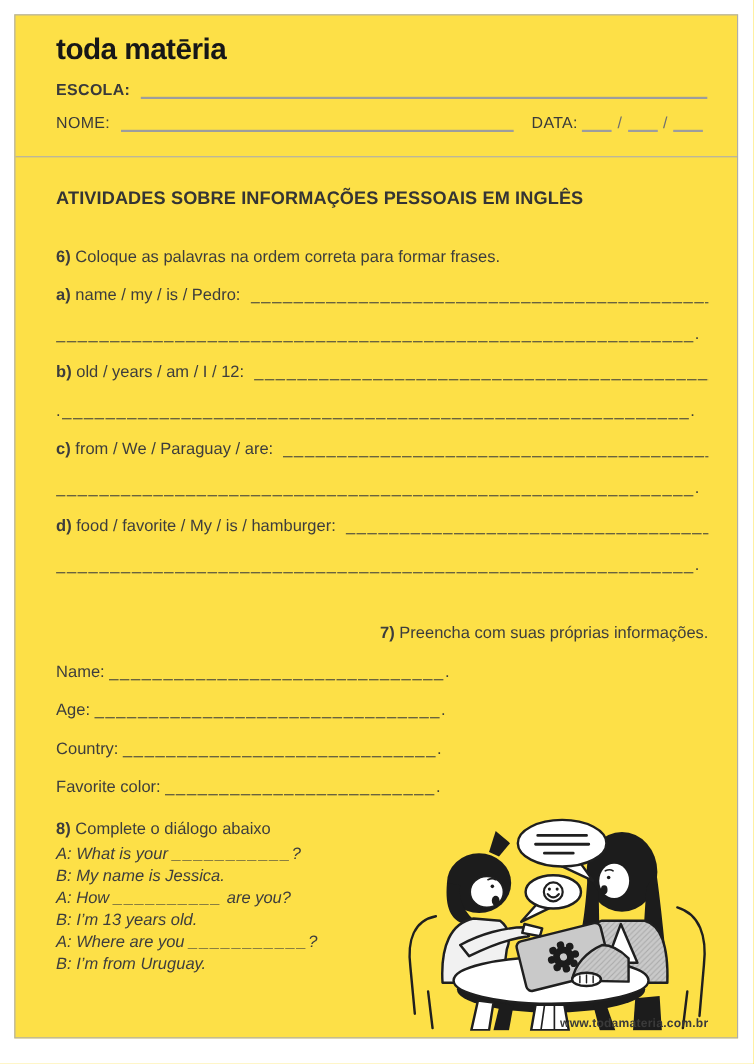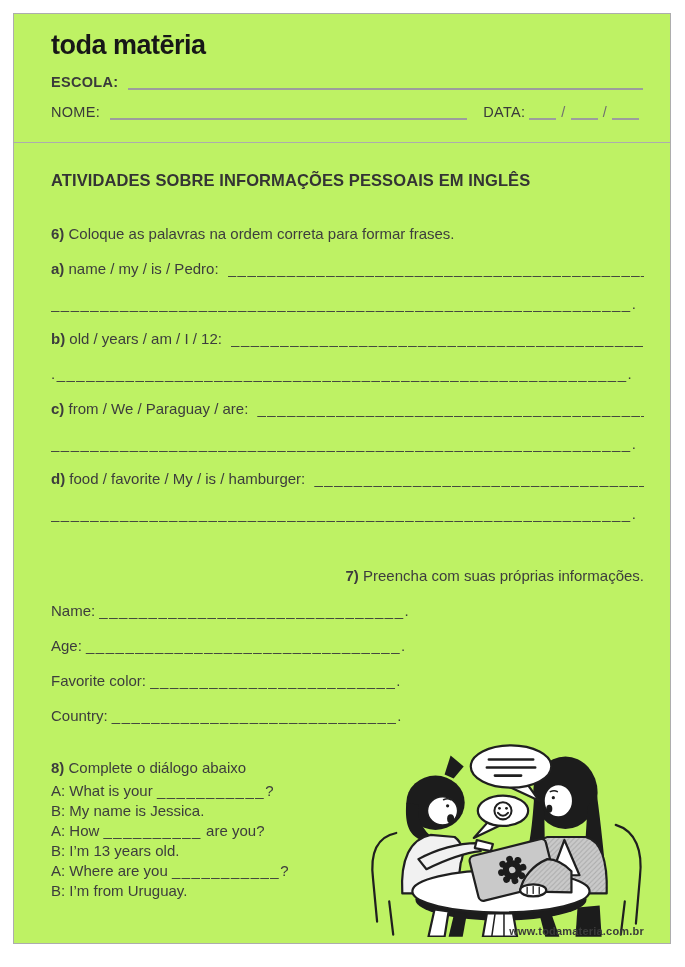--- a/index.html
+++ b/index.html
@@ -3,21 +3,21 @@
 <meta charset="utf-8">
 <style>
   html,body{margin:0;padding:0;}
   body{
     width:685px;height:967px;background:#ffffff;position:relative;
     font-family:"Liberation Sans","DejaVu Sans",sans-serif;
     color:#3d3d3d;-webkit-font-smoothing:antialiased;
   }
   .page{
     position:absolute;left:13px;top:13px;width:658px;height:931px;
-    border:1px solid #adadad;box-sizing:border-box;background:#bef264;overflow:hidden;
+    border:1px solid #adadad;box-sizing:border-box;background:#fde047;overflow:hidden;
   }
   
   .header{padding:16px 27px 0 37px;}
   .logo{font-size:27px;font-weight:800;color:#171717;letter-spacing:-0.5px;line-height:30px;}
   .field-row{display:flex;align-items:flex-end;font-size:14.5px;letter-spacing:0.3px;color:#3a3a3a;}
   .row-escola{margin-top:14px;font-weight:bold;}
   .row-nome{margin-top:14px;align-items:flex-end;}
   .rule{border-bottom:2px solid #9d9d9d;flex:1;margin-left:10px;height:1px;}
   .rule.nome{flex:1;max-width:368px;}
   .data-label{margin-left:16px;}
@@ -28,23 +28,23 @@
   .content{padding:0 26px 0 37px;font-size:15px;line-height:20px;}
   .title{text-align:left;font-size:16.5px;font-weight:700;color:#343434;margin-top:27px;letter-spacing:0.1px;}
   .b{font-weight:700;}
   .q-head{margin-top:34px;}
   .q-line{display:flex;align-items:baseline;white-space:pre;margin-top:15px;}
   .blank-fill{flex:1;overflow:hidden;white-space:nowrap;letter-spacing:1.5px;margin-left:5px;}
   .dash{letter-spacing:1.5px;white-space:nowrap;}
   .cont-line{margin-top:15px;white-space:nowrap;overflow:hidden;}
   .q7-head{margin-top:42px;text-align:right;}
   .q7-line{margin-top:15px;white-space:nowrap;overflow:hidden;}
-  .q8-head{margin-top:32px;}
+  .q8-head{margin-top:18px;}
   .dialog{margin-top:3px;}
-  .dialog-line{margin-top:0;line-height:20px;white-space:pre;}
+  .dialog-line{margin-top:0;line-height:20px;white-space:pre;font-style:italic;}
   
   .illustration{position:absolute;left:346px;top:726px;width:292px;height:197px;}
   .footer-url{
     position:absolute;right:26px;bottom:6px;font-size:11px;font-weight:700;color:#3a3a3a;letter-spacing:0.2px;
   }
 </style>
 </head>
 <body>
 
 <div class="page">
@@ -113,24 +113,24 @@
       <span>Preencha com suas próprias informações.</span>
     </div>
 
     <div class="q7-line">
       <span>Name: </span><span class="dash">_______________________________.</span>
     </div>
     <div class="q7-line">
       <span>Age: </span><span class="dash">________________________________.</span>
     </div>
     <div class="q7-line">
+      <span>Country: </span><span class="dash">_____________________________.</span>
+    </div>
+    <div class="q7-line">
       <span>Favorite color: </span><span class="dash">_________________________.</span>
-    </div>
-    <div class="q7-line">
-      <span>Country: </span><span class="dash">_____________________________.</span>
     </div>
 
     <div class="q8-head">
       <span class="b">8)</span>
       <span>Complete o diálogo abaixo</span>
     </div>
 
     <div class="dialog">
       <div class="dialog-line"><span>A: What is your </span><span class="dash">___________</span><span>?</span></div>
       <div class="dialog-line"><span>B: My name is Jessica.</span><span class="dash"></span><span></span></div>

